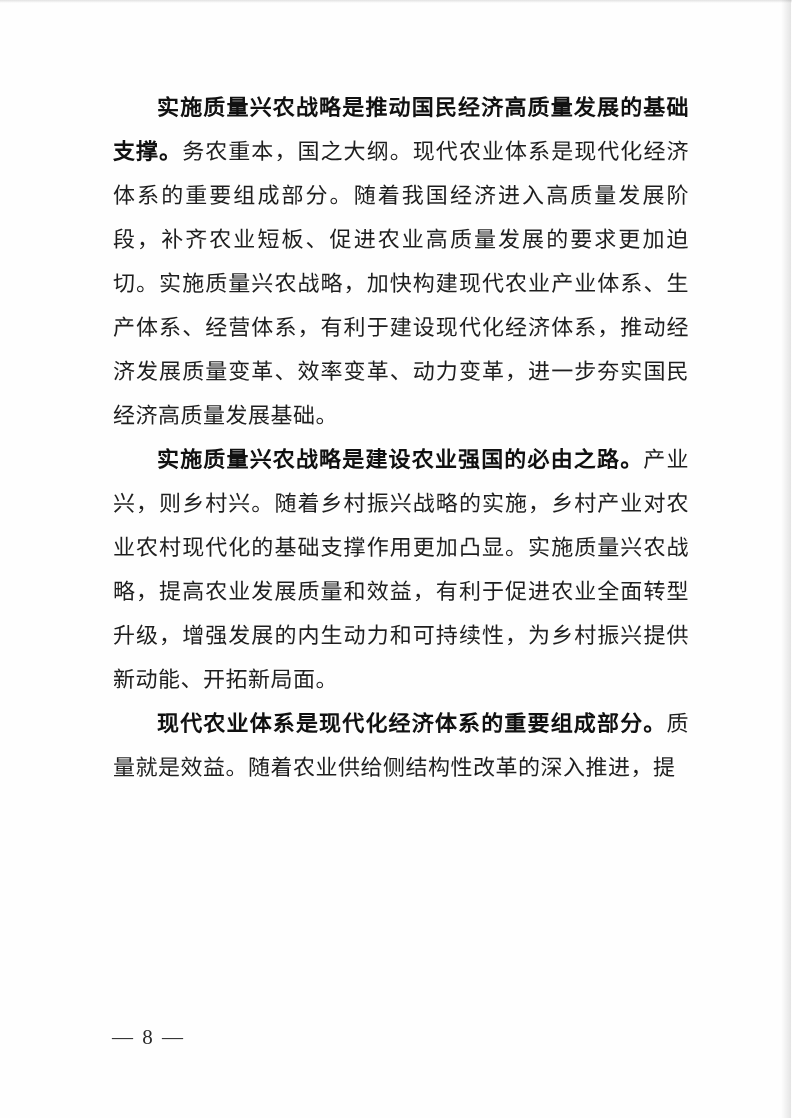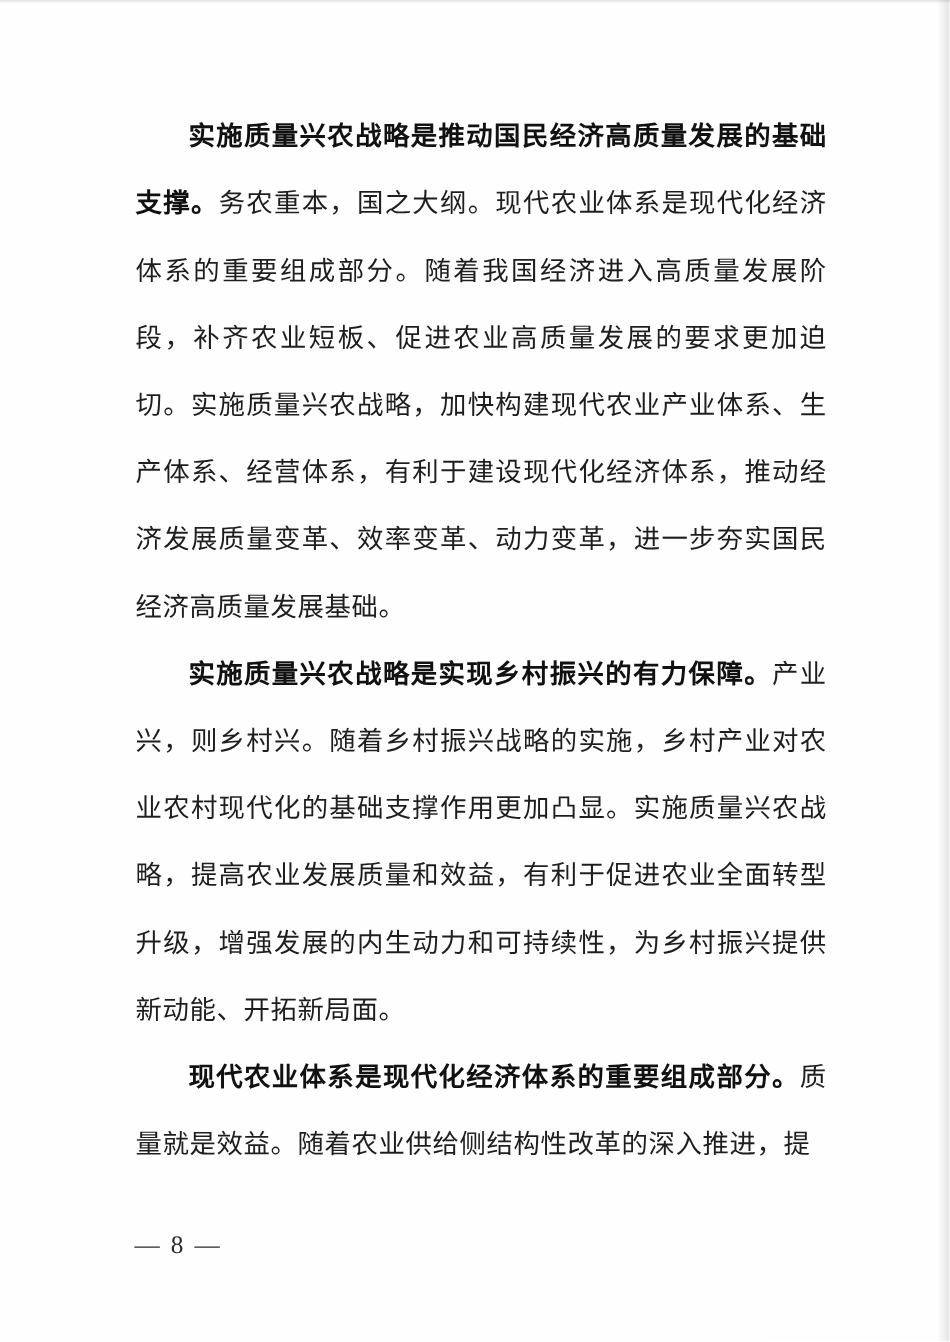--- a/index.html
+++ b/index.html
@@ -33,21 +33,21 @@
   }
   .content {
     position: absolute;
     left: 113px;
     top: 86px;
     width: 576px;
   }
   .para {
     margin: 0;
     font-size: 22px;
-    line-height: 56px;
+    line-height: 44px;
     text-align: justify;
     text-justify: inter-ideograph;
     text-indent: 2em;
     letter-spacing: 0.5px;
     word-break: break-all;
   }
   .para .lead {
     font-weight: 700;
     color: #111;
   }
@@ -63,20 +63,20 @@
 </head>
 <body>
 
 <div class="page">
   <div class="edge-top"></div>
   <div class="edge-right"></div>
 
   <div class="content">
     <p class="para"><span class="lead">实施质量兴农战略是推动国民经济高质量发展的基础支撑。</span><span>务农重本，国之大纲。现代农业体系是现代化经济体系的重要组成部分。随着我国经济进入高质量发展阶段，补齐农业短板、促进农业高质量发展的要求更加迫切。实施质量兴农战略，加快构建现代农业产业体系、生产体系、经营体系，有利于建设现代化经济体系，推动经济发展质量变革、效率变革、动力变革，进一步夯实国民经济高质量发展基础。</span></p>
 
-    <p class="para"><span class="lead">实施质量兴农战略是实现乡村振兴的有力保障。</span><span>产业兴，则乡村兴。随着乡村振兴战略的实施，乡村产业对农业农村现代化的基础支撑作用更加凸显。实施质量兴农战略，提高农业发展质量和效益，有利于促进农业全面转型升级，增强发展的内生动力和可持续性，为乡村振兴提供新动能、开拓新局面。</span></p>
+    <p class="para"><span class="lead">实施质量兴农战略是建设农业强国的必由之路。</span><span>产业兴，则乡村兴。随着乡村振兴战略的实施，乡村产业对农业农村现代化的基础支撑作用更加凸显。实施质量兴农战略，提高农业发展质量和效益，有利于促进农业全面转型升级，增强发展的内生动力和可持续性，为乡村振兴提供新动能、开拓新局面。</span></p>
 
 
     <p class="para"><span class="lead">现代农业体系是现代化经济体系的重要组成部分。</span><span>质量就是效益。随着农业供给侧结构性改革的深入推进，提</span></p>
   </div>
 
   <div class="footer">— 8 —</div>
 </div>
 
 </body></html>

